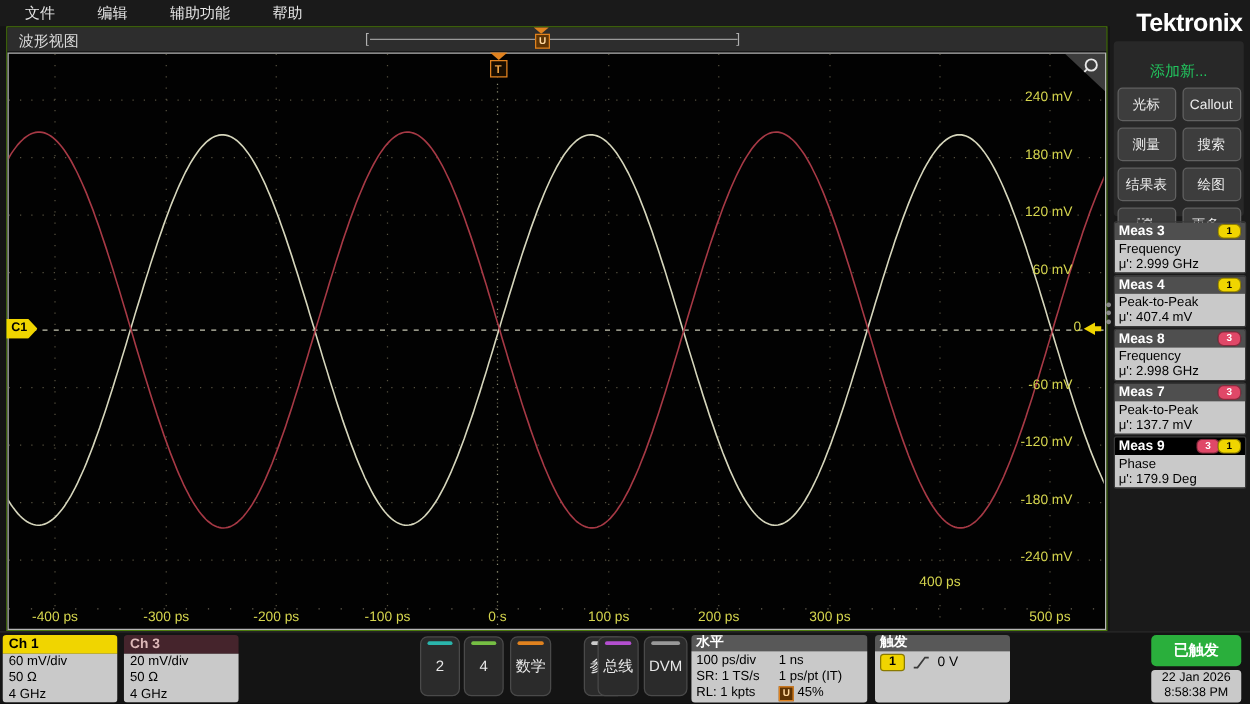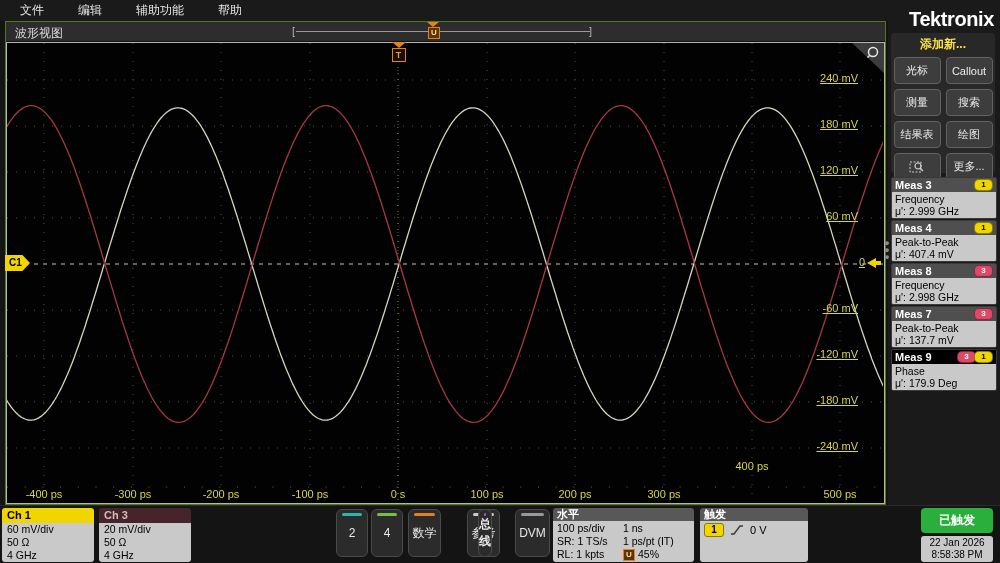--- a/index.html
+++ b/index.html
@@ -9,21 +9,21 @@
   .menubar{position:absolute;left:0;top:0;width:888px;height:21px;background:#1a1a1a;
            display:flex;align-items:center;gap:34px;padding-left:20px;box-sizing:border-box;}
   .menu-item{color:#e6e6e6;font-size:12px;cursor:default;}
   
   .wave-window{position:absolute;left:5px;top:21px;width:879px;height:482px;border:1px solid #4d7c0f;
                background:#000;box-sizing:content-box;}
   .wv-titlebar{position:absolute;left:0;top:0;width:879px;height:19px;background:#2d2d2d;border-bottom:1px solid #111;}
   .wv-title{position:absolute;left:9px;top:3px;color:#dcdcdc;font-size:12px;}
   .graticule{position:absolute;left:0;top:20px;width:877px;height:460px;border:1px solid #b5b5b5;background:#020202;}
   .tick-label{position:absolute;color:#d6d64e;font-size:11px;z-index:6;pointer-events:none;}
-  .y-tick{width:60px;text-align:right;text-decoration:underline;}
+  .y-tick{width:60px;text-align:right;}
   .x-tick{width:70px;text-align:center;}
   
   .c1-flag{position:absolute;left:5px;top:255px;width:25px;height:16px;background:#f0d500;z-index:7;
            clip-path:polygon(0 0,70% 0,100% 50%,70% 100%,0 100%);color:#000;font-size:10px;font-weight:bold;
            line-height:16px;padding-left:4px;box-sizing:border-box;}
   .t-marker{position:absolute;left:390px;top:42px;width:17px;z-index:7;text-align:center;}
   .t-tri{width:0;height:0;margin:0 auto;border-left:7px solid transparent;border-right:7px solid transparent;border-top:6px solid #e0821f;}
   .t-box{width:12px;height:12px;margin:0 auto;border:1px solid #e0821f;background:#180d00;color:#e8a045;
          font-size:9px;font-weight:bold;line-height:12px;}
   .level-arrow{position:absolute;left:867px;top:258px;z-index:7;width:0;height:0;
@@ -37,21 +37,21 @@
   .mm-line{position:absolute;left:290px;top:9px;width:294px;border-top:1px solid #9a9a9a;}
   .mm-brk{position:absolute;top:3px;color:#b0b0b0;font-size:11px;line-height:13px;}
   .mm-tri{position:absolute;left:421px;top:0px;width:0;height:0;border-left:6px solid transparent;
           border-right:6px solid transparent;border-top:5px solid #e0821f;}
   .u-badge{border:1px solid #e0821f;background:#5e3404;color:#ffd9a0;font-size:8px;font-weight:bold;
            text-align:center;line-height:10px;}
   
   .sidebar{position:absolute;left:888px;top:0;width:112px;height:563px;background:#1a1a1a;}
   .logo{position:absolute;right:6px;top:8px;color:#fff;font-size:20px;font-weight:bold;letter-spacing:-0.4px;}
   .addnew-panel{position:absolute;left:3px;top:33px;width:104px;height:140px;background:#282828;border-radius:3px;}
-  .addnew-title{text-align:center;color:#fde047;font-size:12px;font-weight:bold;margin-top:3px;}
+  .addnew-title{text-align:center;color:#22c55e;font-size:12px;font-weight:normal;margin-top:16px;}
   .btn-grid{display:grid;grid-template-columns:47px 47px;gap:5px;justify-content:center;margin-top:4px;}
   .sb-btn{height:25px;background:#3d3d3d;border:1px solid #616161;border-radius:4px;color:#ebebeb;
           font-size:11px;display:flex;align-items:center;justify-content:center;cursor:pointer;}
   
   .meas-card{position:absolute;left:3px;width:104px;height:40px;border-radius:2px;overflow:hidden;border:1px solid #3a3a3a;}
   .meas-head{height:14px;background:#4f4f4f;color:#fff;font-size:11px;font-weight:bold;padding:0 3px;
              display:flex;align-items:center;}
   .meas-head.sel{background:#000;}
   .meas-pills{margin-left:auto;display:flex;}
   .pill{min-width:17px;height:10px;border-radius:5px;font-size:8px;font-weight:bold;text-align:center;
@@ -279,21 +279,21 @@
       <span>4</span>
     </div>
     <div class="tb-btn" style="left:408px;width:33px;">
       <span class="tb-stripe" style="background: rgb(224, 130, 31);"></span>
       <span>数学</span>
     </div>
     <div class="tb-btn" style="left:443px;width:33px;margin-left:24px;">
       <span class="tb-stripe" style="background: rgb(204, 204, 204);"></span>
       <span>参考</span>
     </div>
-    <div class="tb-btn" style="left:478px;width:14px;font-weight:bold;">
+    <div class="tb-btn" style="left:478px;width:33px;">
       <span class="tb-stripe" style="background: rgb(180, 79, 208);"></span>
       <span>总线</span>
     </div>
     <div class="tb-btn" style="left:515px;width:35px;">
       <span class="tb-stripe" style="background: rgb(153, 153, 153);"></span>
       <span>DVM</span>
     </div>
 
     <div class="panel" style="left:553px;width:141px;height:54px;">
       <div class="panel-head">水平</div>

